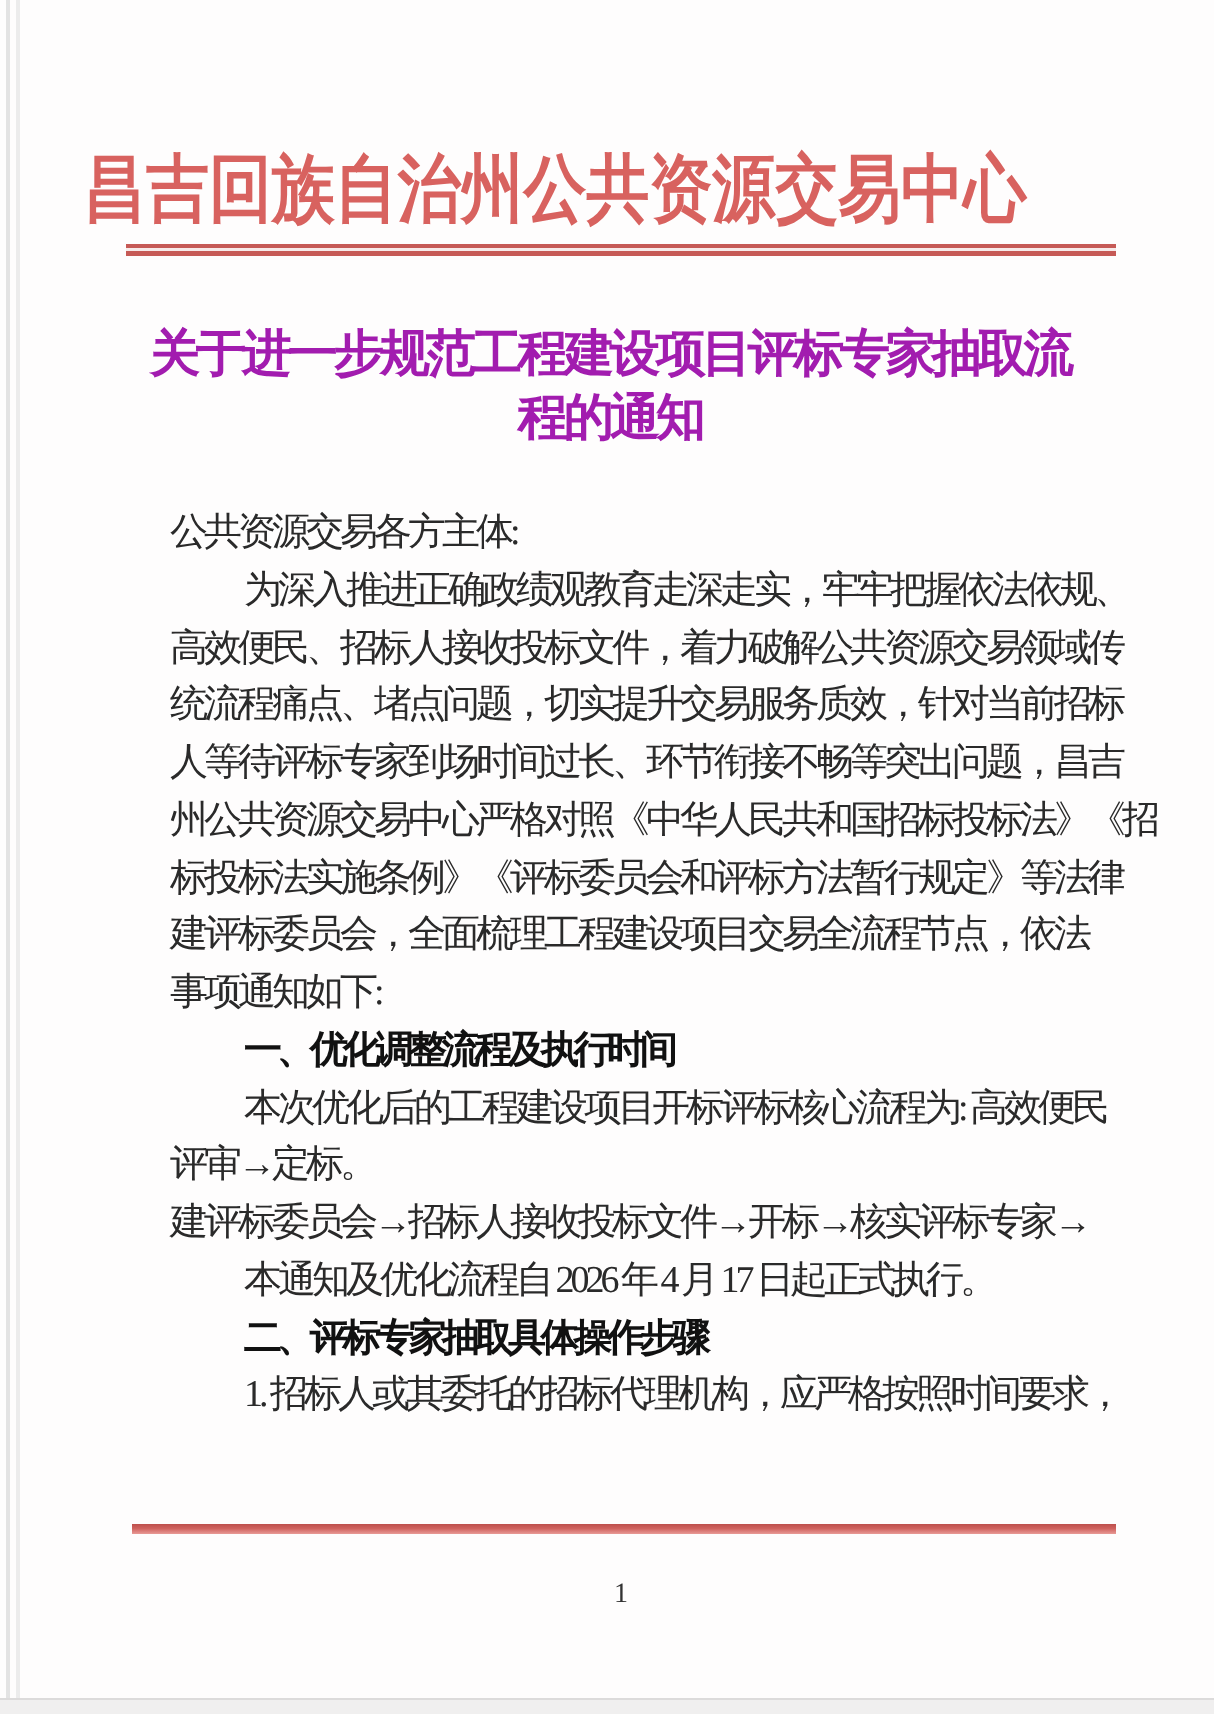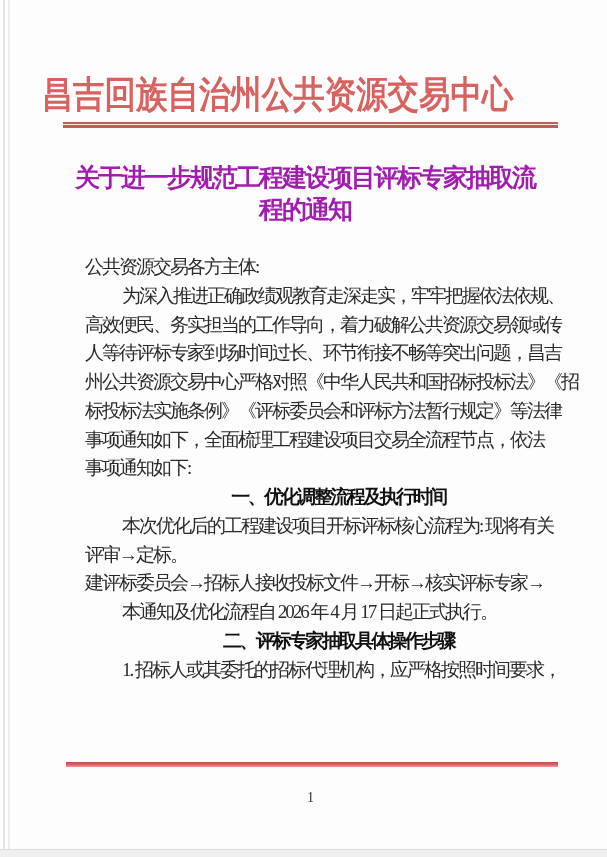--- a/index.html
+++ b/index.html
@@ -72,21 +72,20 @@
     height: 28.75px;
     line-height: 28.75px;
     white-space: nowrap;
   }
   .line.indent { padding-left: 37px; }
   .line.heading {
     font-family: "Liberation Sans", sans-serif;
     font-weight: bold;
     color: #111;
     letter-spacing: -2.5px;
-    text-align: center;
   }
   .foot-rule {
     position: absolute; top: 762px; left: 66px; width: 492px; height: 5px;
     background: linear-gradient(to bottom, #bd4f4c 0%, #cf625e 45%, #e89a96 100%);
   }
   .page-num {
     position: absolute; top: 790px; left: 63px; width: 495px;
     text-align: center;
     font-size: 14px;
     color: #333;
@@ -103,28 +102,29 @@
   <span class="inner">昌吉回族自治州公共资源交易中心</span>
 </div>
 
 <div class="head-rule"></div>
 
 <div class="doc-title">关于进一步规范工程建设项目评标专家抽取流程的通知</div>
 
 <div class="doc-body">
   <div class="line">公共资源交易各方主体:</div>
   <div class="line indent">为深入推进正确政绩观教育走深走实，牢牢把握依法依规、</div>
-  <div class="line">高效便民、务实担当的工作导向，着力破解公共资源交易领域传</div>
+  <div class="line">高效便民、招标人接收投标文件，着力破解公共资源交易领域传</div>
+  <div class="line">统流程痛点、堵点问题，切实提升交易服务质效，针对当前招标</div>
   <div class="line">人等待评标专家到场时间过长、环节衔接不畅等突出问题，昌吉</div>
   <div class="line">州公共资源交易中心严格对照《中华人民共和国招标投标法》《招</div>
   <div class="line">标投标法实施条例》《评标委员会和评标方法暂行规定》等法律</div>
-  <div class="line">事项通知如下，全面梳理工程建设项目交易全流程节点，依法</div>
+  <div class="line">建评标委员会，全面梳理工程建设项目交易全流程节点，依法</div>
   <div class="line">事项通知如下:</div>
   <div class="line indent heading">一、优化调整流程及执行时间</div>
-  <div class="line indent">本次优化后的工程建设项目开标评标核心流程为: 现将有关</div>
+  <div class="line indent">本次优化后的工程建设项目开标评标核心流程为: 高效便民</div>
   <div class="line">评审→定标。</div>
   <div class="line">建评标委员会→招标人接收投标文件→开标→核实评标专家→</div>
   <div class="line indent">本通知及优化流程自 2026 年 4 月 17 日起正式执行。</div>
   <div class="line indent heading">二、评标专家抽取具体操作步骤</div>
   <div class="line indent">1. 招标人或其委托的招标代理机构，应严格按照时间要求，</div>
 </div>
 
 <div class="foot-rule"></div>
 
 <div class="page-num">1</div>

